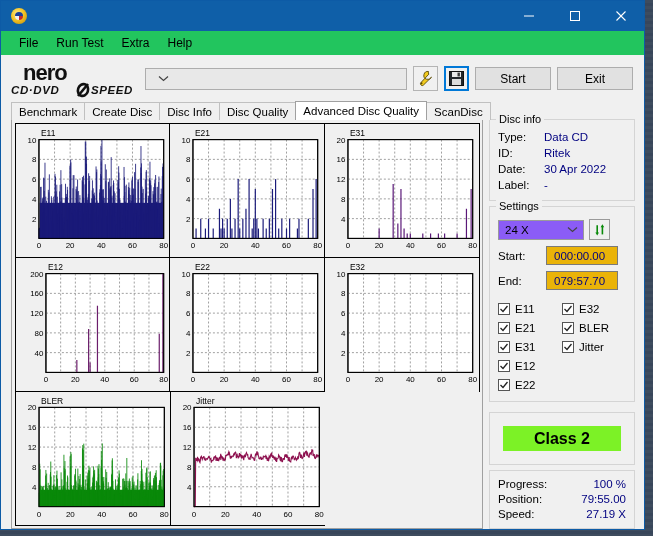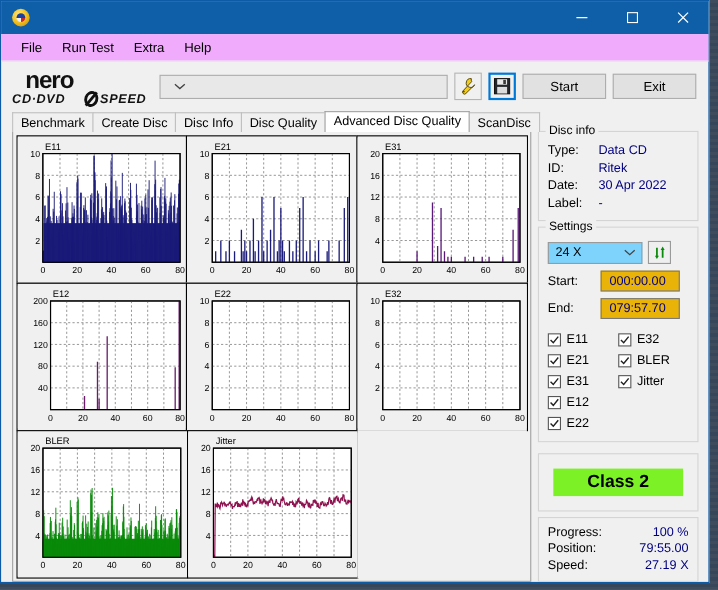--- a/index.html
+++ b/index.html
@@ -38,21 +38,21 @@
   }
   .tb-title{font-size:12px;letter-spacing:.1px;white-space:nowrap;}
   .tb-spacer{flex:1 1 auto;}
   .tb-btn{
     width:46px;height:30px;display:flex;align-items:center;justify-content:center;
     font-size:13px;line-height:1;color:#fff;flex:0 0 auto;
   }
   .tb-btn svg{display:block;}
   
   .menubar{
-    height:24px;background:#f0abfc;display:flex;align-items:center;
+    height:24px;background:#22c55e;display:flex;align-items:center;
     padding-left:9px;flex:0 0 auto;border-bottom:1px solid #f0f0f0;
   }
   .menuitem{font-size:12px;color:#000;padding:3px 9px;white-space:nowrap;}
   
   .toolbar{
     height:45px;display:flex;align-items:center;flex:0 0 auto;
     padding:0 8px;gap:6px;position:relative;
   }
   .logo{width:128px;height:40px;flex:0 0 auto;position:relative;}
   .logo svg{display:block;}
@@ -108,21 +108,21 @@
   }
   .group>.legend{
     position:absolute;top:-7px;left:6px;background:#f0f0f0;padding:0 3px;
     font-size:11px;color:#000;
   }
   .inforow{display:flex;font-size:11.5px;line-height:16px;color:#000;}
   .inforow .k{width:46px;flex:0 0 auto;}
   .inforow .v{color:#000080;}
   .setrow{display:flex;align-items:center;gap:5px;margin-top:3px;}
   .combo{
-    width:86px;height:20px;background:#7dd3fc;border:1px solid #9a9a9a;
+    width:86px;height:20px;background:#8b5cf6;border:1px solid #9a9a9a;
     display:flex;align-items:center;padding:0 2px 0 6px;font-size:11.5px;
     box-sizing:border-box;color:#000;
   }
   .combo .ctext{flex:1 1 auto;}
   .refbtn{
     width:21px;height:21px;background:#efefef;border:1px solid #9a9a9a;
     display:flex;align-items:center;justify-content:center;box-sizing:border-box;
   }
   .fieldrow{display:flex;align-items:center;margin-top:6px;}
   .fieldrow .fl{width:48px;font-size:11.5px;color:#000;}

